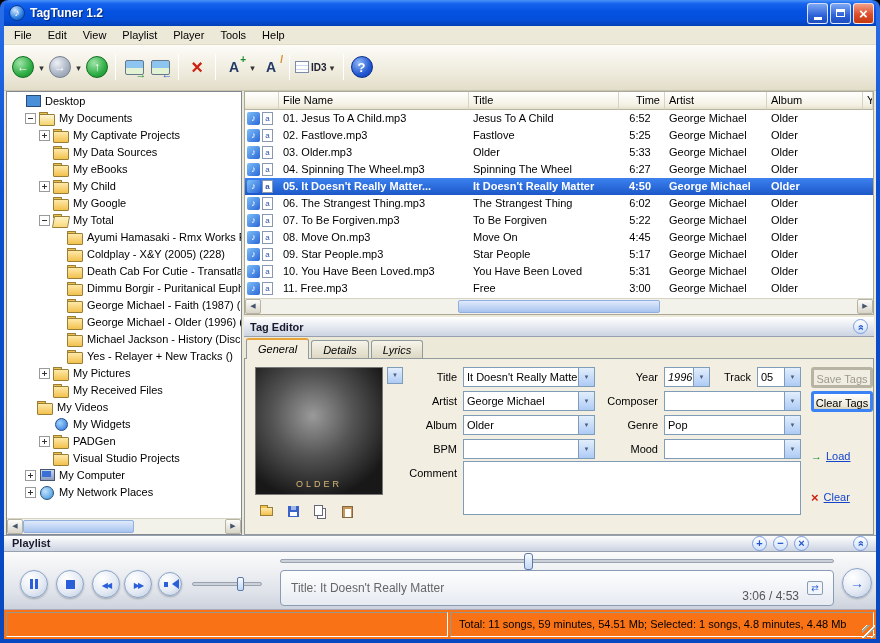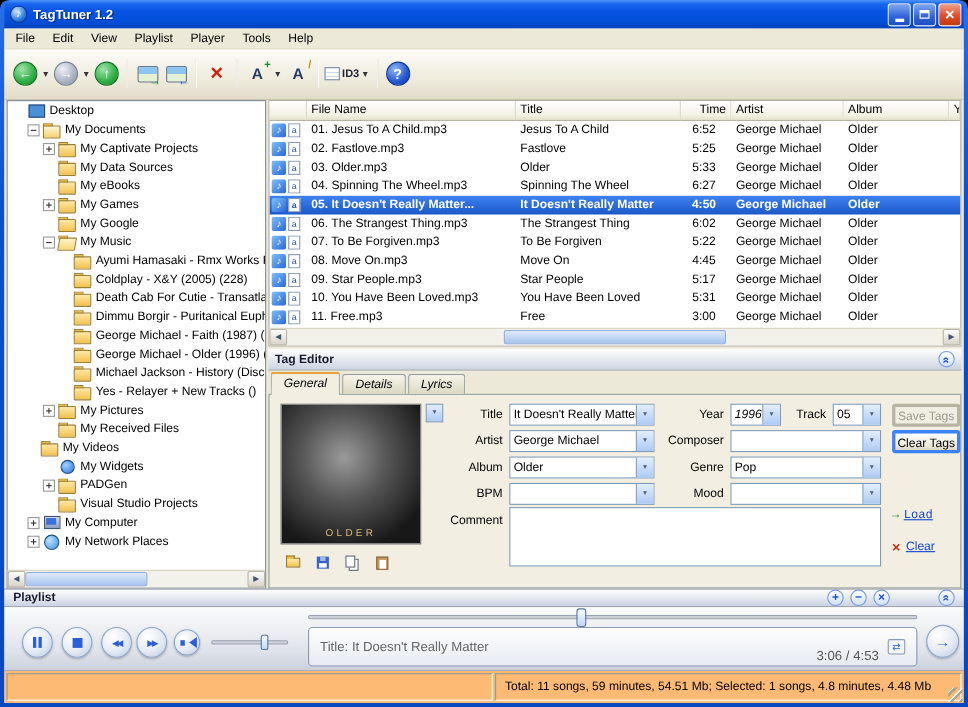--- a/index.html
+++ b/index.html
@@ -141,21 +141,21 @@
   .c-year { left:419px; width:46px; top:8px;font-style:italic; }
   .c-track { left:512px; width:44px; top:8px; }
   .c-mid { left:419px; width:137px; }
   .xp-btn { position:absolute; width:62px; height:21px; background:linear-gradient(#ffffff,#ece9d8 80%,#d8d0bc); border:3px solid #3b82f6; border-radius:3px; text-align:center; line-height:19px; }
   .xp-btn.disabled { color:#9d9a8a; border-color:#b8b4a4; background:#f0eee2; }
   .btn-save { left:566px; top:8px; }
   .btn-clear { left:566px; top:32px; }
   .comment-lbl { left:118px; width:94px; top:104px; }
   .comment-box { position:absolute; left:218px; top:102px; width:338px; height:54px; background:#fff; border:1px solid #7f9db9; }
   .link { position:absolute; left:566px; display:flex; align-items:center; color:#1544cc; }
-  .link-load { top:104px;font-family:Liberation Mono, monospace; } .link-clear { top:131px; }
+  .link-load { top:91px; } .link-clear { top:131px; }
   .link-text { text-decoration:underline; }
   .g-load-arrow::after { content:'→'; color:#1a8a2a; font-weight:bold; margin-right:4px; }
   .g-clear-x::after { content:'×'; color:#cc2211; font-weight:bold; margin-right:5px; font-size:13px; }
 
   
   .playlist-bar { height:20px; display:flex; align-items:center; padding:0 8px; background:linear-gradient(#fdfdfd,#ccd4e2); border-top:1px solid #98a0b0; border-bottom:1px solid #98a0b0; }
   .pl-icons { display:flex; align-items:center; }
   .round-icon.endgap { margin-left:44px; }
 
   
@@ -176,21 +176,21 @@
   .vthumb { position:absolute; top:-6px; width:7px; height:14px; background:linear-gradient(#f8fbff,#c2d7f5); border:1px solid #5a78a8; border-radius:2px; }
   .seek { position:absolute; left:276px; top:7px; width:554px; height:4px; background:#cdd2da; border:1px solid #9aa2b0; border-radius:2px; }
   .skthumb { position:absolute; top:-7px; width:9px; height:17px; background:linear-gradient(#f8fbff,#c2d7f5); border:1px solid #5a78a8; border-radius:3px; }
   .display { position:absolute; left:276px; top:18px; width:554px; height:36px; border:1px solid #8a9cb4; border-radius:4px; background:linear-gradient(#fefefe,#e6ebf2); display:flex; align-items:center; padding:0 10px; }
   .disp-title { flex:1; color:#666; font-size:12px; white-space:nowrap; overflow:hidden; }
   .disp-time { color:#555; font-size:12px;margin-top:16px; }
   .loop { margin-left:8px; width:16px; height:14px; border:1px solid #8a9cb4; border-radius:2px; display:inline-flex; align-items:center; justify-content:center; background:#f2f5fa; }
   .loop::after { content:'⇄'; font-size:9px; color:#2b5fd9; }
 
   
-  .statusbar { height:33px; position:relative; display:flex; align-items:stretch; background:#fdba74; padding:2px; gap:2px; }
+  .statusbar { height:33px; position:relative; display:flex; align-items:stretch; background:#f97316; padding:2px; gap:2px; }
   .status-cell { border:1px solid; border-color:#9a968a #fff #fff #9a968a; display:flex; align-items:center; padding:0 8px; }
   .status-cell.left { width:442px; }
   .status-cell.right { flex:1; }
   .grip { position:absolute; right:1px; bottom:1px; width:13px; height:13px; background:repeating-linear-gradient(135deg,transparent 0 3px,#fff 3px 4px,#a8a490 4px 6px); }
 </style>
 </head>
 <body>
 
 <div class="window">
   <div class="titlebar">
@@ -294,31 +294,31 @@
               <span class="tlabel">My Data Sources</span>
             </div>
             <div class="tree-row" style="padding-left: 32px;">
               <span class="expander"></span>
               <span class="ticon folder"></span>
               <span class="tlabel">My eBooks</span>
             </div>
             <div class="tree-row" style="padding-left: 32px;">
               <span class="expander box plus"></span>
               <span class="ticon folder"></span>
-              <span class="tlabel">My Games</span>
+              <span class="tlabel">My Child</span>
             </div>
             <div class="tree-row" style="padding-left: 32px;">
               <span class="expander"></span>
               <span class="ticon folder"></span>
               <span class="tlabel">My Google</span>
             </div>
             <div class="tree-row" style="padding-left: 32px;">
               <span class="expander box minus"></span>
               <span class="ticon folder-open"></span>
-              <span class="tlabel">My Music</span>
+              <span class="tlabel">My Total</span>
             </div>
             <div class="tree-row" style="padding-left: 46px;">
               <span class="expander"></span>
               <span class="ticon folder"></span>
               <span class="tlabel">Ayumi Hamasaki - Rmx Works F</span>
             </div>
             <div class="tree-row" style="padding-left: 46px;">
               <span class="expander"></span>
               <span class="ticon folder"></span>
               <span class="tlabel">Coldplay - X&amp;Y (2005) (228)</span>

